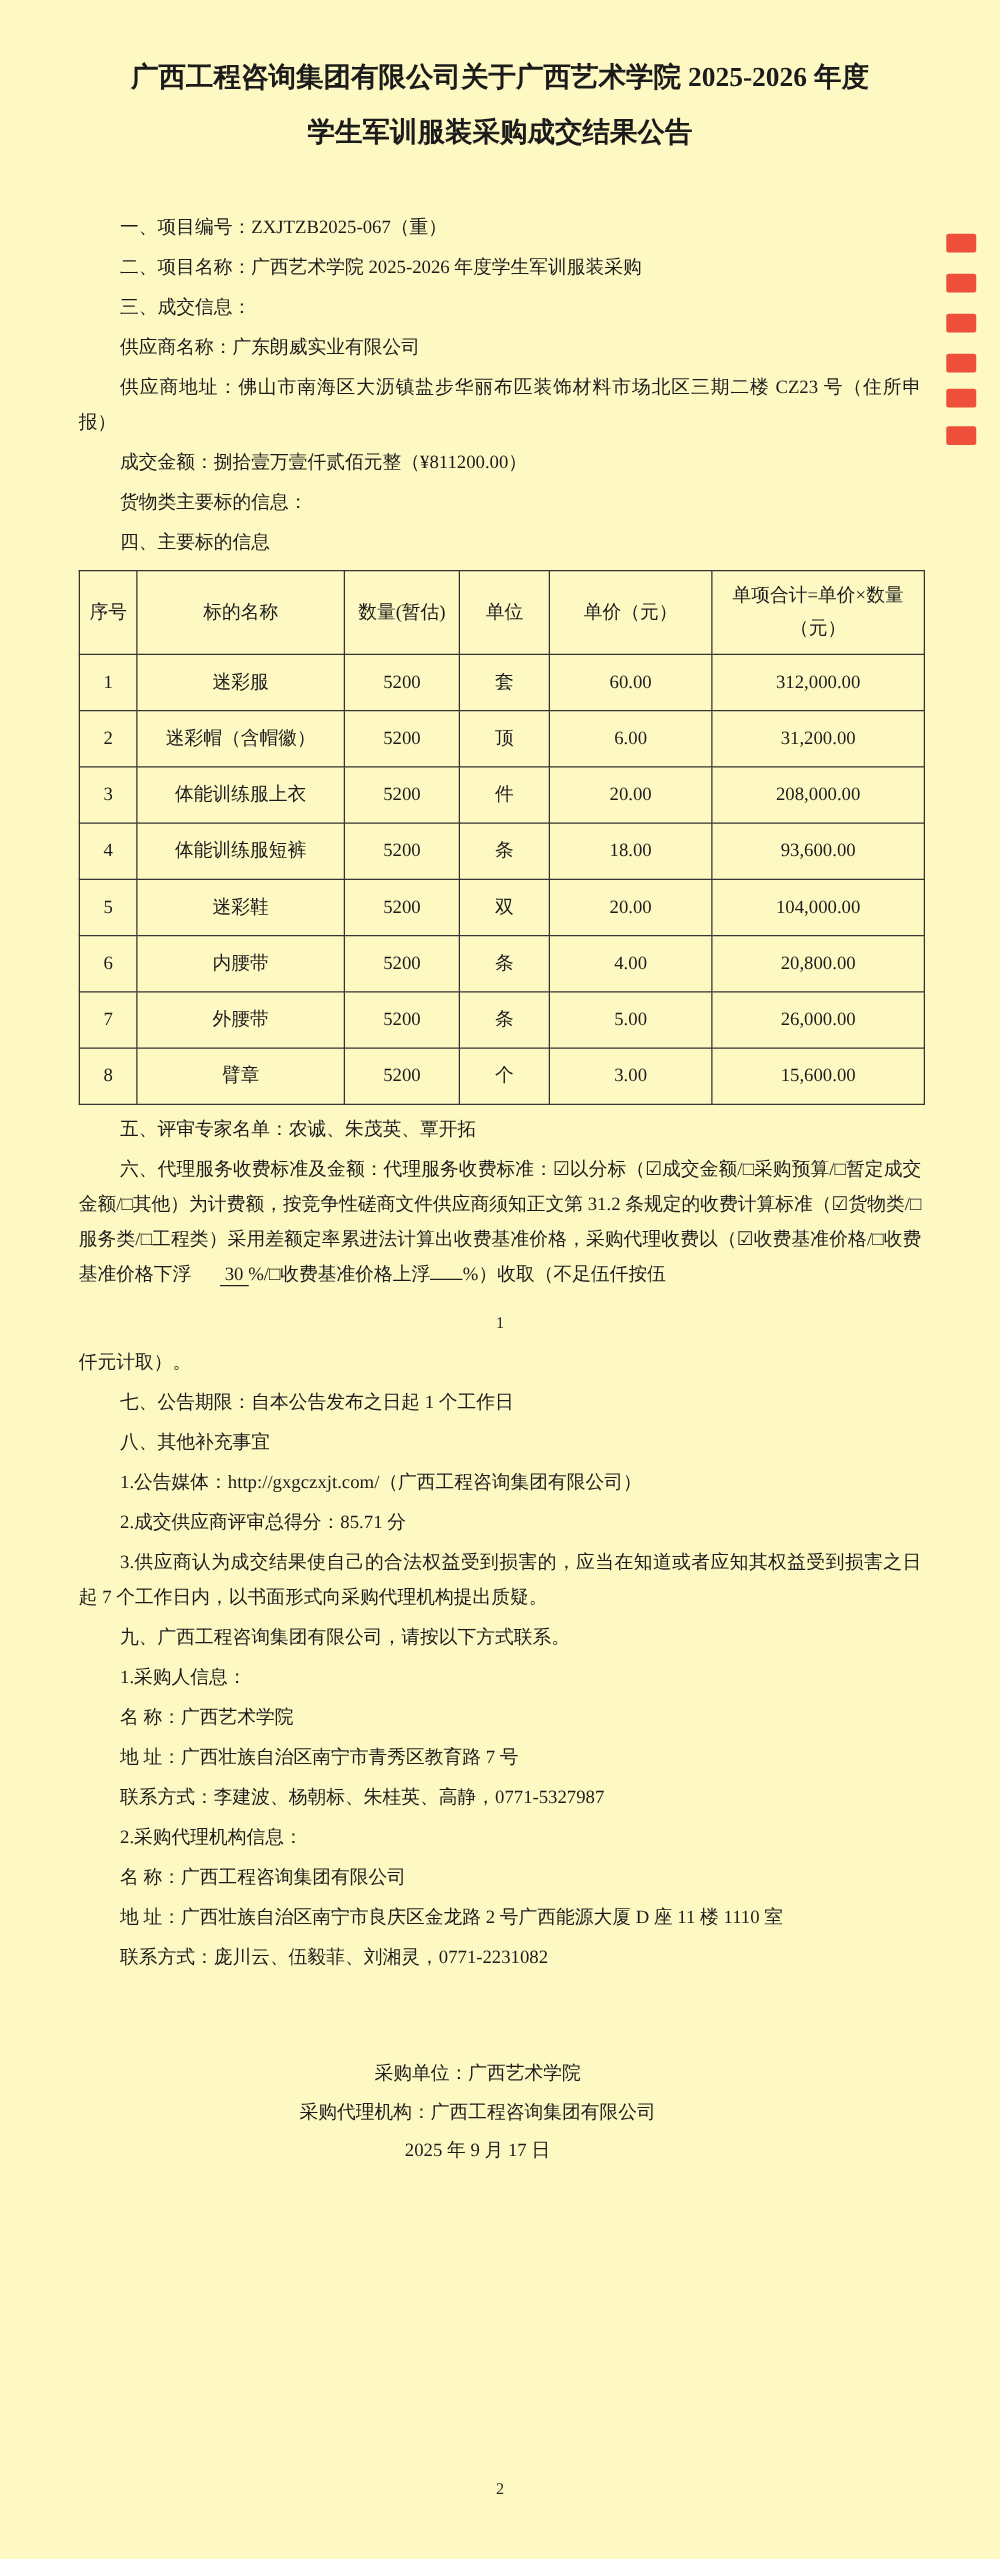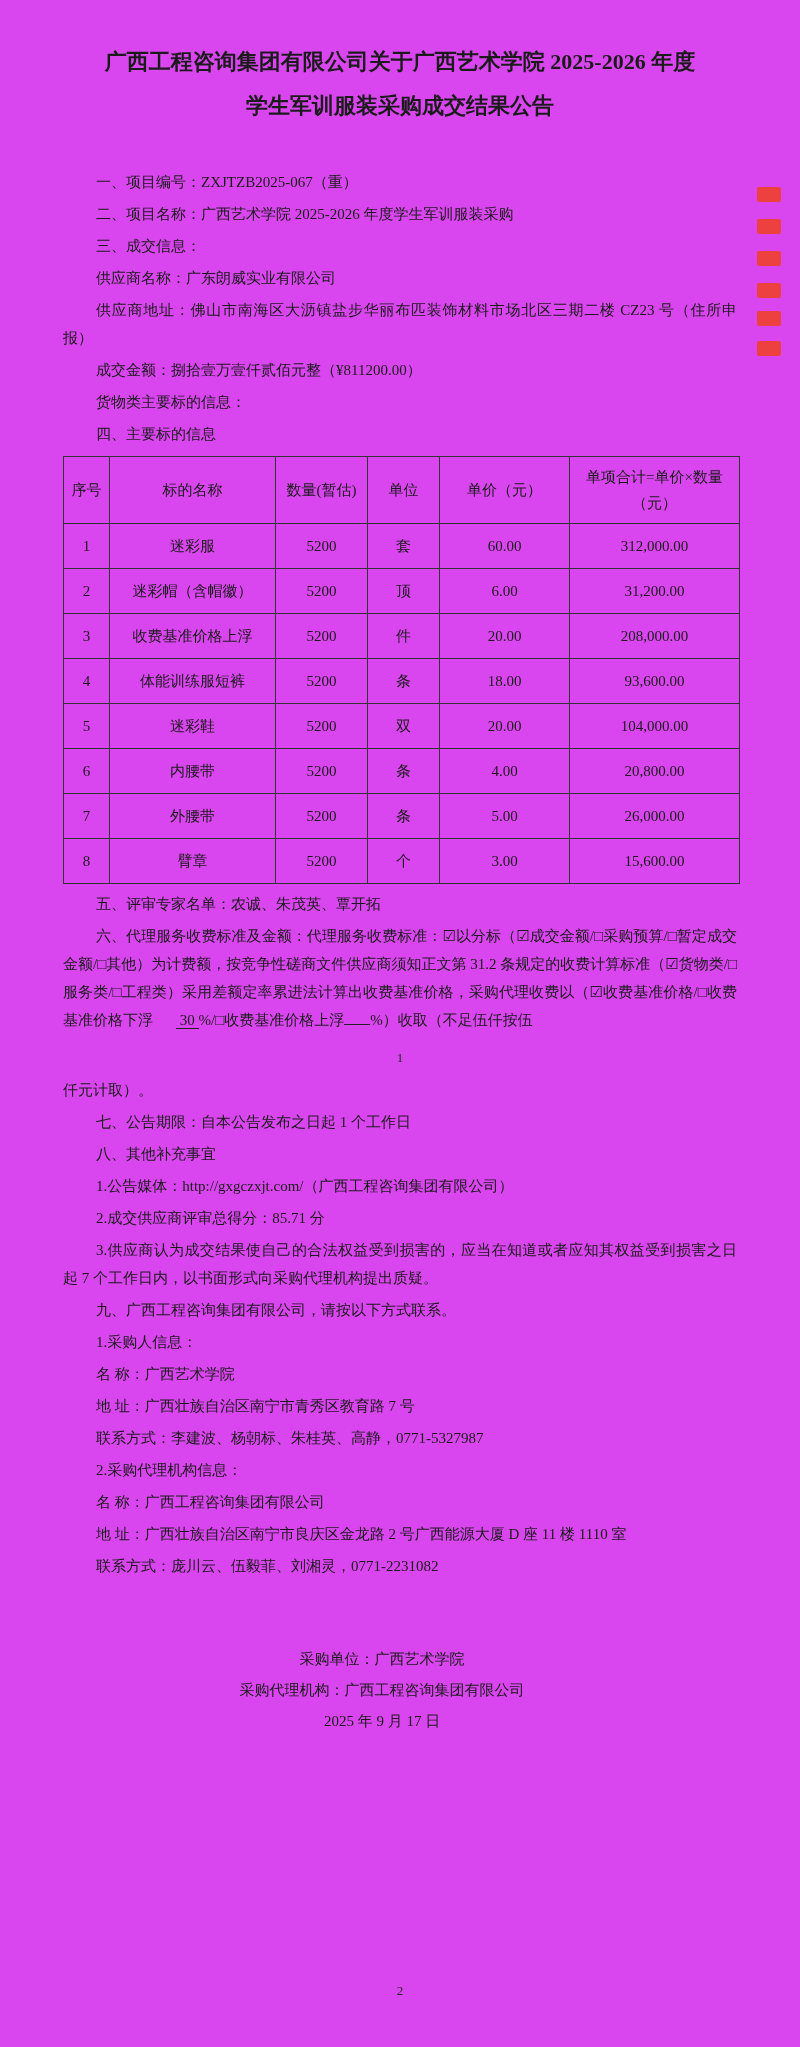--- a/index.html
+++ b/index.html
@@ -1,20 +1,20 @@
 <!DOCTYPE html>
 <html><head>
 <meta charset="utf-8">
 <style>
   html,body{margin:0;padding:0;background:#ffffff;}
   .page{
     position:relative;
     width:800px;height:2047px;
     margin:0 auto;
-    background:#d946ef;
+    background:#fef9c3;
     font-family:"Liberation Serif","DejaVu Serif",serif;
     font-size:15px;line-height:28px;
     color:#1b1b1b;
     overflow:hidden;
   }
   .content{padding:34px 63px 0 63px;}
   .title{
     text-align:center;font-weight:bold;
     font-size:22px;line-height:44px;
     margin:6px 0 40px 0;
@@ -124,21 +124,21 @@
           <tr>
             <td>2</td>
             <td>迷彩帽（含帽徽）</td>
             <td>5200</td>
             <td>顶</td>
             <td>6.00</td>
             <td>31,200.00</td>
           </tr>
           <tr>
             <td>3</td>
-            <td>收费基准价格上浮</td>
+            <td>体能训练服上衣</td>
             <td>5200</td>
             <td>件</td>
             <td>20.00</td>
             <td>208,000.00</td>
           </tr>
           <tr>
             <td>4</td>
             <td>体能训练服短裤</td>
             <td>5200</td>
             <td>条</td>

